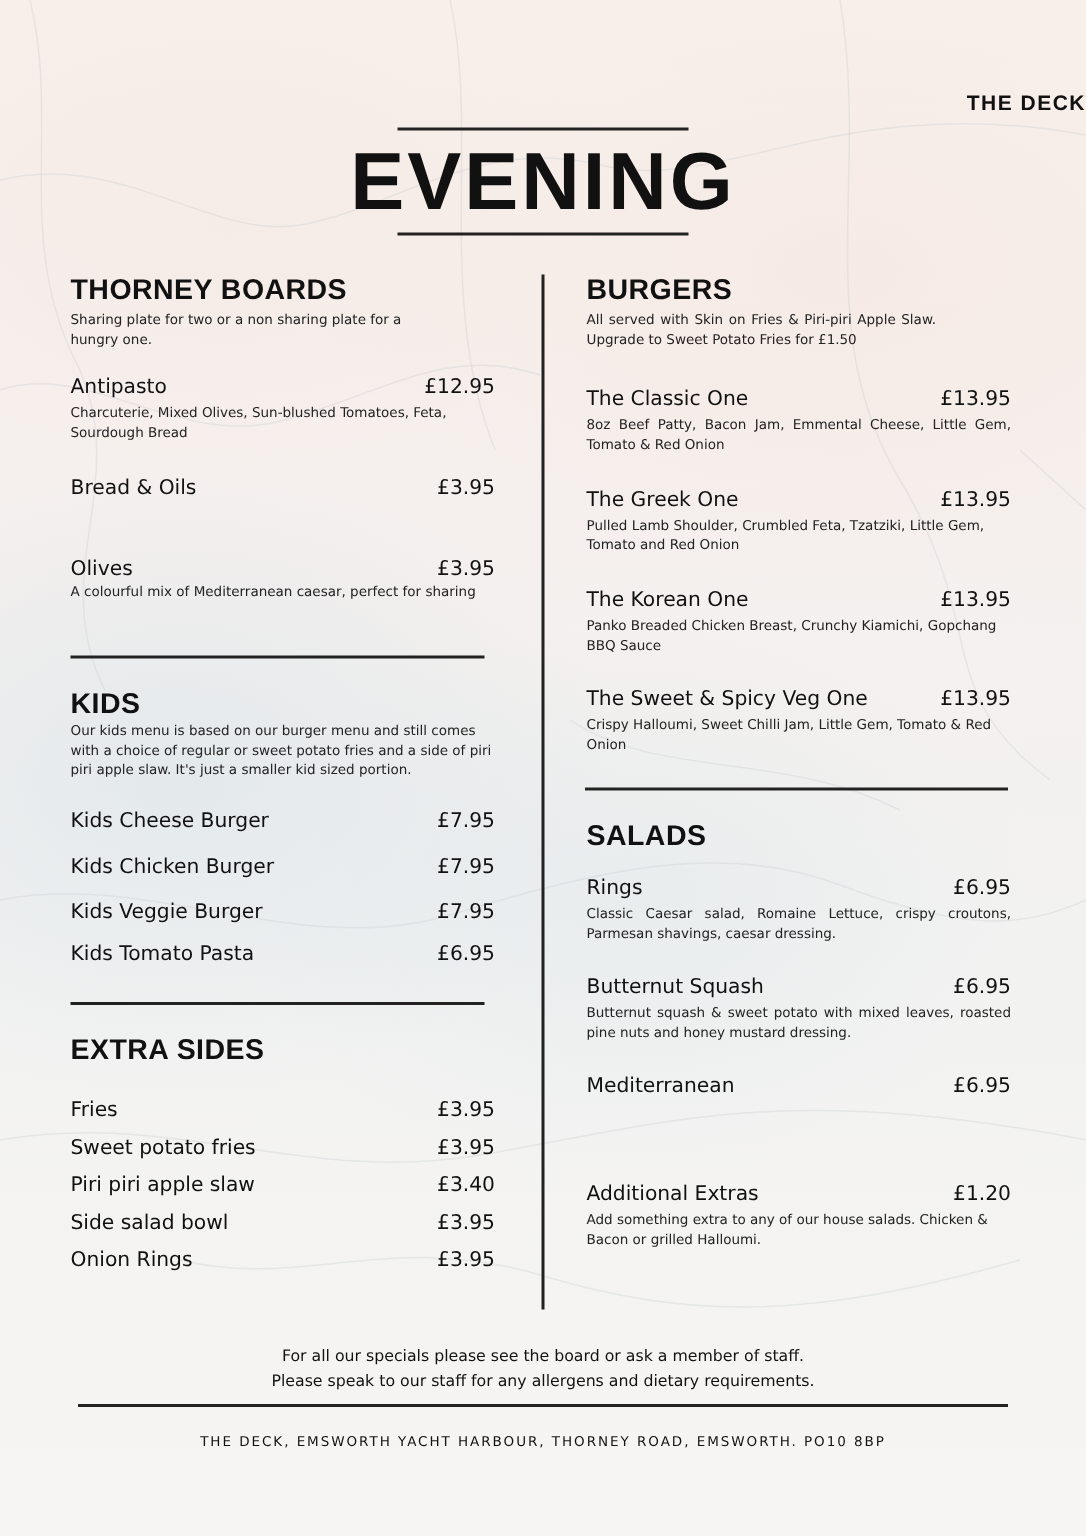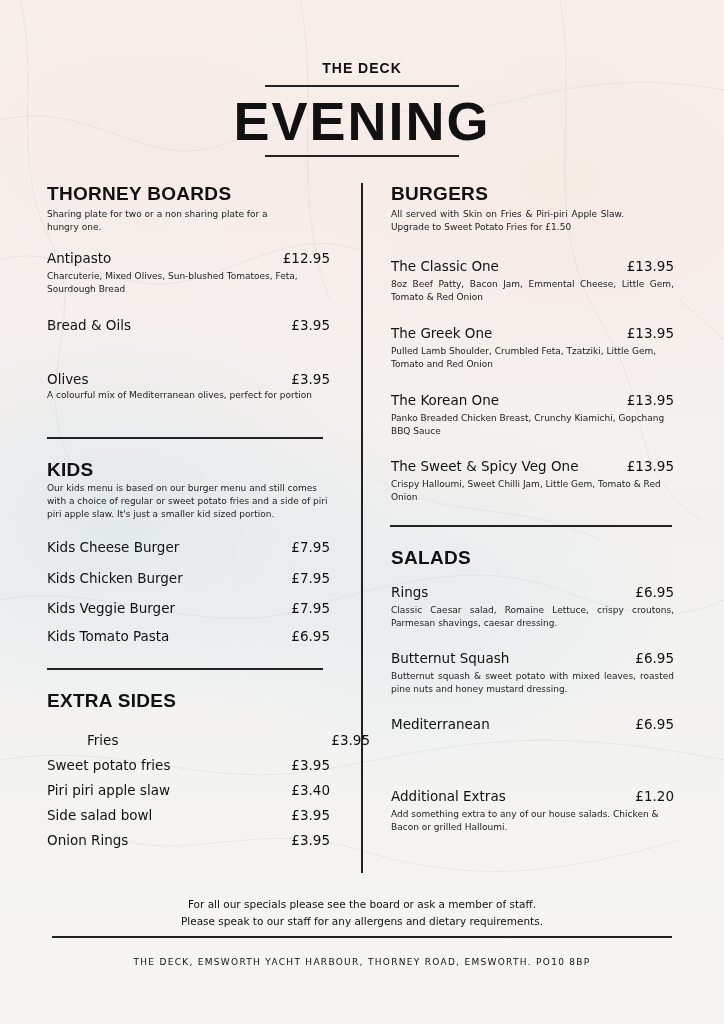--- a/index.html
+++ b/index.html
@@ -15,21 +15,21 @@
       radial-gradient(ellipse 400px 260px at 150px 150px, rgba(245,234,229,0.7), rgba(245,234,229,0) 70%),
       linear-gradient(180deg, #f8efeb 0%, #f5f0ee 35%, #f2f2f1 60%, #f6f5f4 100%);
   }
   
   .map-bg { position: absolute; inset: 0; pointer-events: none; }
   .map-bg svg { width: 100%; height: 100%; }
 
   .abs { position: absolute; }
 
   .brand {
-    left: 0; width: 724px; top: 60px; text-align: center;
+    left: 0; width: 724px; top: 60px; text-align: right;
     font-family: "Liberation Sans", sans-serif; font-weight: 700;
     font-size: 14px; letter-spacing: 1px;
   }
   .hline { position: absolute; height: 2px; background: #222; }
   .title {
     left: 0; width: 724px; top: 88px; text-align: center;
     font-family: "Liberation Sans", sans-serif; font-weight: 700;
     font-size: 54px; letter-spacing: 2px; line-height: 66px;
   }
   .vline { position: absolute; width: 2px; background: #222; }
@@ -99,21 +99,21 @@
     <span class="item-name">Bread &amp; Oils</span>
     <span class="item-price">£3.95</span>
   </div>
 </div>
 
 <div class="item" style="left:47px; top:371px; width:283px;">
   <div class="item-row">
     <span class="item-name">Olives</span>
     <span class="item-price">£3.95</span>
   </div>
-  <div class="item-desc" style="margin-top:2px;">A colourful mix of Mediterranean olives, perfect for portion</div>
+  <div class="item-desc" style="margin-top:2px;">A colourful mix of Mediterranean caesar, perfect for sharing</div>
 </div>
 
 <div class="hline" style="left:47px; width:276px; top:437px;"></div>
 
 <div class="section-title" style="left:47px; top:459px;">KIDS</div>
 <div class="section-desc" style="left:47px; top:482px; width:283px;">Our kids menu is based on our burger menu and still comes with a choice of regular or sweet potato fries and a side of piri piri apple slaw. It's just a smaller kid sized portion.</div>
 
 <div class="item" style="left:47px; top:539px; width:283px;">
   <div class="item-row">
     <span class="item-name">Kids Cheese Burger</span>
@@ -136,21 +136,21 @@
   <div class="item-row">
     <span class="item-name">Kids Tomato Pasta</span>
     <span class="item-price">£6.95</span>
   </div>
 </div>
 
 <div class="hline" style="left:47px; width:276px; top:668px;"></div>
 
 <div class="section-title" style="left:47px; top:690px;">EXTRA SIDES</div>
 
-<div class="item" style="left:47px; top:732px; width:283px;margin-left:40px;">
+<div class="item" style="left:47px; top:732px; width:283px;">
   <div class="item-row">
     <span class="item-name">Fries</span>
     <span class="item-price">£3.95</span>
   </div>
 </div>
 <div class="item" style="left:47px; top:757px; width:283px;">
   <div class="item-row">
     <span class="item-name">Sweet potato fries</span>
     <span class="item-price">£3.95</span>
   </div>

